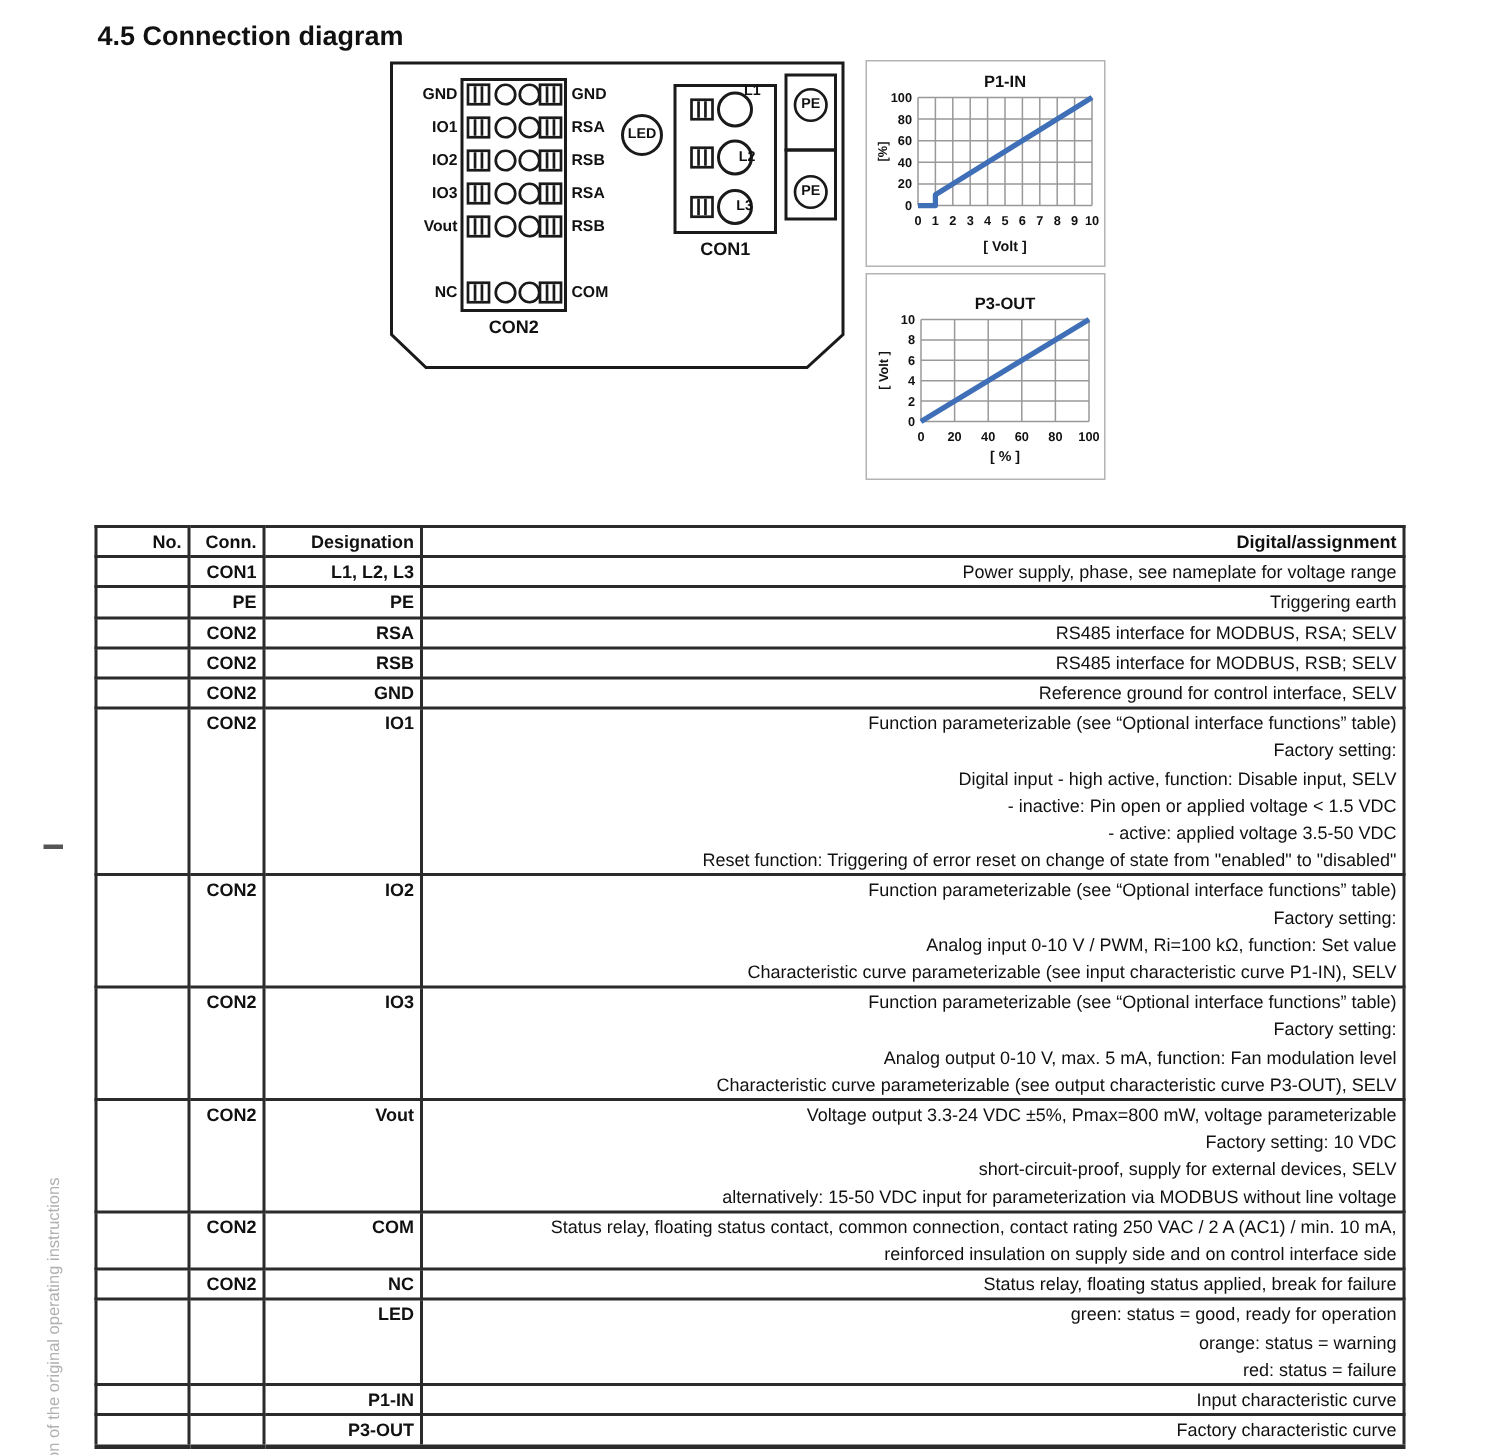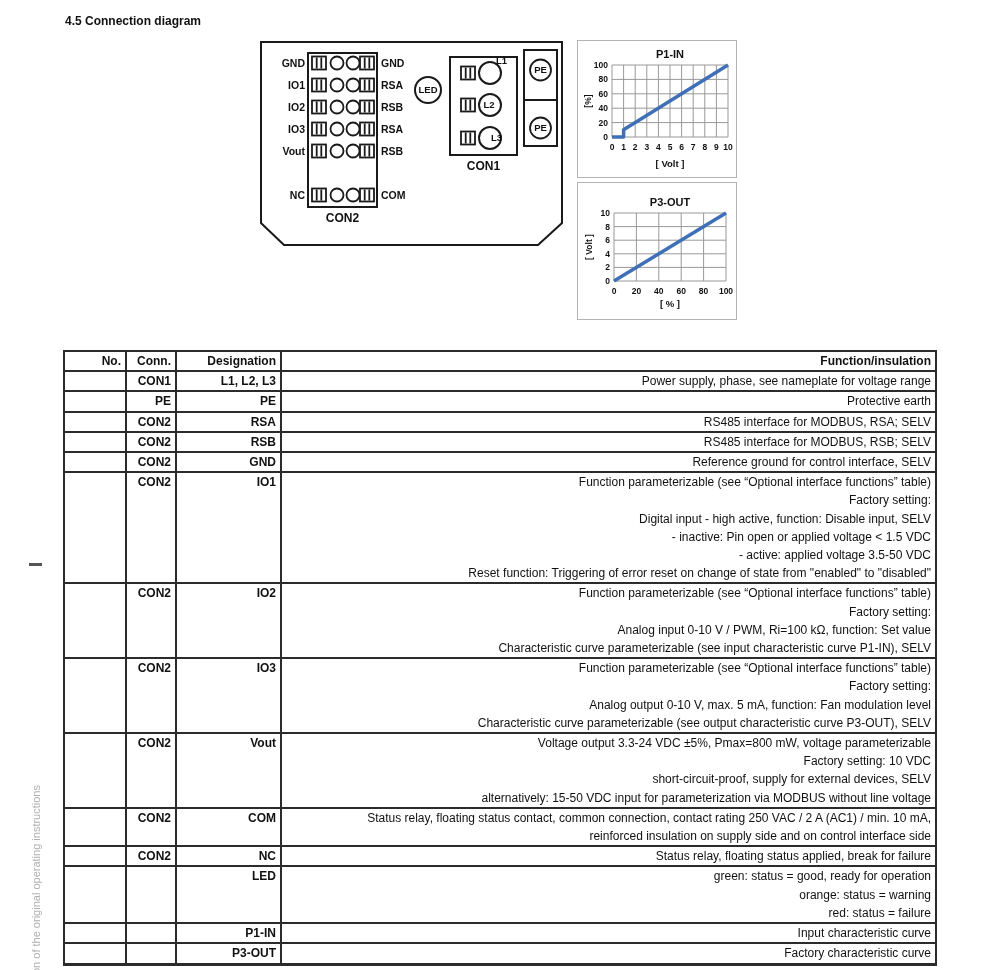--- a/index.html
+++ b/index.html
@@ -1,21 +1,21 @@
 <!DOCTYPE html>
 <html><head>
 <meta charset="utf-8">
 <style>
   html,body{margin:0;padding:0;}
   body{
     position:relative;width:1000px;height:970px;background:#ffffff;
     font-family:"Liberation Sans", sans-serif;color:#111;overflow:hidden;
   }
   
-  .page-title{position:absolute;left:65px;top:14px;font-size:12px;font-weight:bold;}
+  .page-title{position:absolute;left:65px;top:14px;font-size:18px;font-weight:bold;}
   
   .diagram{position:absolute;left:255px;top:35px;width:312px;height:215px;}
   .diagram svg{position:absolute;left:0;top:0;}
   .dlabel{position:absolute;font-weight:bold;font-size:10.5px;line-height:14px;height:14px;white-space:nowrap;}
   .dlabel.r{text-align:right;}
   .caption{position:absolute;font-weight:bold;font-size:12px;text-align:center;}
   .circtxt{position:absolute;font-weight:bold;font-size:9.5px;text-align:center;line-height:12px;}
   
   .chartbox{position:absolute;width:158px;height:136px;border:1px solid #b3b3b3;background:#fff;}
   #chart0{left:577px;top:40px;}
@@ -109,21 +109,21 @@
   <span class="dlabel" style="left:126px;top:43px;">RSA</span>
   <span class="dlabel" style="left:126px;top:65px;">RSB</span>
   <span class="dlabel" style="left:126px;top:87px;">RSA</span>
   <span class="dlabel" style="left:126px;top:109px;">RSB</span>
   <span class="dlabel" style="left:126px;top:153px;">COM</span>
 
   <span class="caption" style="left:53px;top:176px;width:69px;">CON2</span>
   <span class="caption" style="left:195px;top:124px;width:67px;">CON1</span>
   <span class="circtxt" style="left:159px;top:49px;width:28px;">LED</span>
   <span class="circtxt" style="left:223px;top:20px;width:47px;">L1</span>
-  <span class="circtxt" style="left:223px;top:64px;width:22px;">L2</span>
+  <span class="circtxt" style="left:223px;top:64px;width:40px;">L2</span>
   <span class="circtxt" style="left:223px;top:97px;width:24px;text-align:right;">L3</span>
   <span class="circtxt" style="left:273px;top:29px;width:25px;">PE</span>
   <span class="circtxt" style="left:273px;top:87px;width:25px;">PE</span>
 </div>
 
 <div class="chartbox" id="chart0">
   <svg width="158" height="136" viewBox="0 0 158 136">
       <line x1="34" y1="24" x2="34" y2="96" stroke="#999999" stroke-width="1"></line>
       <line x1="45.6" y1="24" x2="45.6" y2="96" stroke="#999999" stroke-width="1"></line>
       <line x1="57.2" y1="24" x2="57.2" y2="96" stroke="#999999" stroke-width="1"></line>
@@ -202,33 +202,33 @@
       <col style="width:62px">
       <col style="width:50px">
       <col style="width:105px">
       <col style="width:655px">
     </colgroup>
   <tbody>
       <tr>
     <th>No.</th>
     <th>Conn.</th>
     <th>Designation</th>
-    <th>Function/insulation</th>
+    <th>Digital/assignment</th>
   </tr>
   <tr>
         <td class="b"></td>
         <td class="b">CON1</td>
         <td class="b">L1, L2, L3</td>
         <td class="fn">Power supply, phase, see nameplate for voltage range</td>
       </tr>
   <tr>
         <td class="b"></td>
         <td class="b">PE</td>
         <td class="b">PE</td>
-        <td class="fn">Protective earth</td>
+        <td class="fn">Triggering earth</td>
       </tr>
   <tr>
         <td class="b"></td>
         <td class="b">CON2</td>
         <td class="b">RSA</td>
         <td class="fn">RS485 interface for MODBUS, RSA; SELV</td>
       </tr>
   <tr>
         <td class="b"></td>
         <td class="b">CON2</td>

